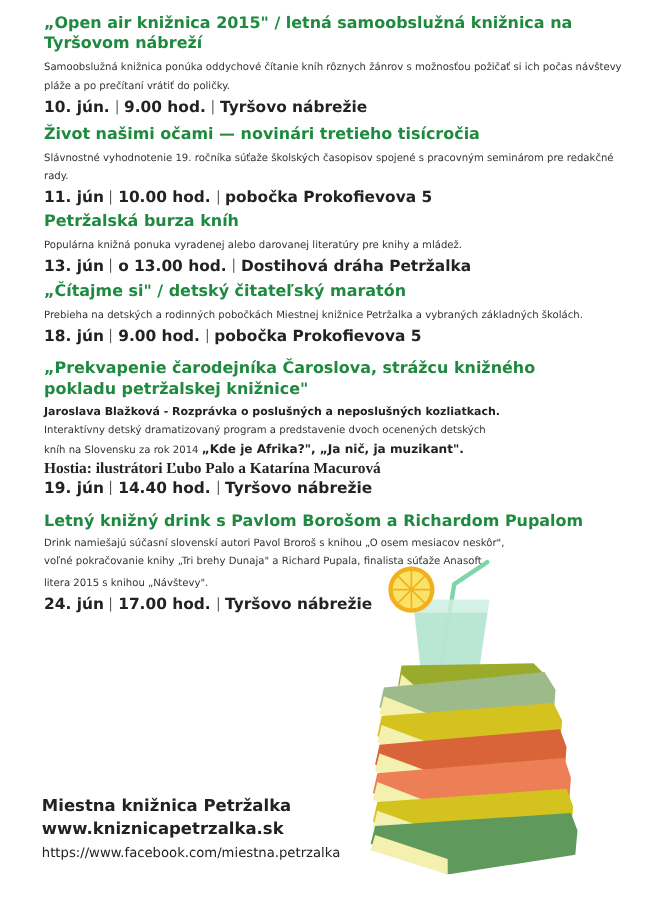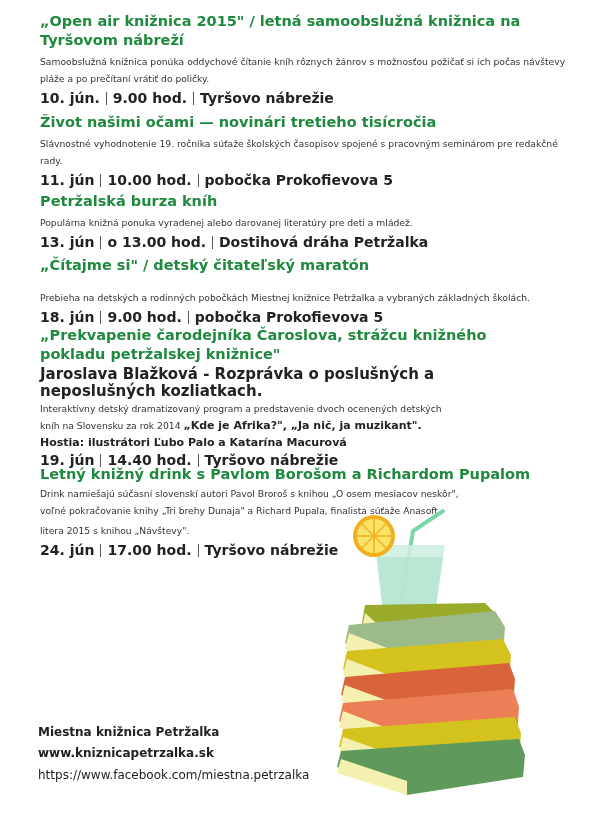--- a/index.html
+++ b/index.html
@@ -1,27 +1,27 @@
 <!DOCTYPE html>
 <html><head>
 <meta charset="utf-8">
 <style>
   html, body { margin: 0; padding: 0; background: #ffffff; }
   body { width: 600px; height: 822px; position: relative; overflow: hidden;
          font-family: "DejaVu Sans", sans-serif; color: #222; }
   .ev { position: absolute; left: 40px; width: 540px; }
   .ev-title { color: #1f8a3f; font-weight: bold; font-size: 14.5px; line-height: 19px; margin: 0; }
   .ev-desc { font-size: 9.2px; color: #333; line-height: 17px; margin: 0; }
-  .ev-bold { font-size: 15px; font-weight: bold; color: #222; line-height: 17px; margin: 0; }
+  .ev-bold { font-size: 10px; font-weight: bold; color: #222; line-height: 17px; margin: 0; }
   .ev-meta { font-size: 14px; font-weight: bold; color: #222; line-height: 18px; margin-top: 2px; }
   .ev-meta .sep { display: inline-block; width: 1px; height: 13px; background: #555;
                   vertical-align: -2px; margin: 0 6px; }
   .inline-bold { font-weight: bold; font-size: 11px; color: #222; }
   .footer { position: absolute; left: 38px; top: 722px; }
-  .footer .l1, .footer .l2 { font-size: 12px; font-weight: bold; color: #222; line-height: 21px; }
+  .footer .l1, .footer .l2 { font-size: 15px; font-weight: bold; color: #222; line-height: 21px; }
   .footer .l3 { font-size: 12px; color: #222; line-height: 22px; }
   .illus { position: absolute; left: 335px; top: 495px; width: 230px; height: 300px; }
 </style>
 </head>
 <body>
 
 <div class="ev" style="top:12px;">
   <h2 class="ev-title">„Open air knižnica 2015" / letná samoobslužná knižnica na Tyršovom nábreží</h2>
   <p class="ev-desc" style="margin-top:3px;">Samoobslužná knižnica ponúka oddychové čítanie kníh rôznych žánrov s možnosťou požičať si ich počas návštevy pláže a po prečítaní vrátiť do poličky.</p>
   <div class="ev-meta">
@@ -32,42 +32,42 @@
 <div class="ev" style="top:113px;">
   <h2 class="ev-title">Život našimi očami — novinári tretieho tisícročia</h2>
   <p class="ev-desc" style="margin-top:3px;">Slávnostné vyhodnotenie 19. ročníka súťaže školských časopisov spojené s pracovným seminárom pre redakčné rady.</p>
   <div class="ev-meta">
     <span>11. jún</span><span class="sep"></span><span>10.00 hod.</span><span class="sep"></span><span>pobočka Prokofievova 5</span>
   </div>
 </div>
 
 <div class="ev" style="top:192px;">
   <h2 class="ev-title">Petržalská burza kníh</h2>
-  <p class="ev-desc" style="margin-top:3px;">Populárna knižná ponuka vyradenej alebo darovanej literatúry pre deti a mládež.</p>
+  <p class="ev-desc" style="margin-top:3px;">Populárna knižná ponuka vyradenej alebo darovanej literatúry pre knihy a mládež.</p>
   <div class="ev-meta">
     <span>13. jún</span><span class="sep"></span><span>o 13.00 hod.</span><span class="sep"></span><span>Dostihová dráha Petržalka</span>
   </div>
 </div>
 
 <div class="ev" style="top:256px;">
   <h2 class="ev-title">„Čítajme si" / detský čitateľský maratón</h2>
-  <p class="ev-desc" style="margin-top:14px;">Prebieha na detských a rodinných pobočkách Miestnej knižnice Petržalka a vybraných základných školách.</p>
+  <p class="ev-desc" style="margin-top:3px;">Prebieha na detských a rodinných pobočkách Miestnej knižnice Petržalka a vybraných základných školách.</p>
   <div class="ev-meta">
     <span>18. jún</span><span class="sep"></span><span>9.00 hod.</span><span class="sep"></span><span>pobočka Prokofievova 5</span>
   </div>
 </div>
 
 <div class="ev" style="top:326px; width:480px;">
   <h2 class="ev-title">„Prekvapenie čarodejníka Čaroslova, strážcu knižného pokladu petržalskej knižnice"</h2>
   <p class="ev-bold" style="margin-top:2px;">Jaroslava Blažková - Rozprávka o poslušných a neposlušných kozliatkach.</p>
   <p class="ev-desc">Interaktívny detský dramatizovaný program a predstavenie dvoch ocenených detských</p>
   <p class="ev-desc">
     <span>kníh na Slovensku za rok  2014 </span><span class="inline-bold">„Kde je Afrika?",  „Ja nič, ja muzikant".</span>
   </p>
-  <p class="ev-bold" style="font-size:11px;">Hostia: ilustrátori Ľubo Palo a Katarína Macurová</p>
+  <p class="ev-bold" style="font-size:14px;font-family:Liberation Serif, serif;">Hostia: ilustrátori Ľubo Palo a Katarína Macurová</p>
   <div class="ev-meta" style="margin-top:0;">
     <span>19. jún</span><span class="sep"></span><span>14.40 hod.</span><span class="sep"></span><span>Tyršovo nábrežie</span>
   </div>
 </div>
 
 <div class="ev" style="top:465px;">
   <h2 class="ev-title">Letný knižný drink s Pavlom Borošom a Richardom Pupalom</h2>
   <p class="ev-desc" style="margin-top:1px;">Drink namiešajú súčasní slovenskí autori Pavol Broroš s knihou „O osem mesiacov neskôr",</p>
   <p class="ev-desc">voľné pokračovanie knihy „Tri brehy Dunaja" a Richard Pupala, finalista súťaže Anasoft</p>
   <p class="ev-desc" style="margin-top:3px;">litera 2015 s knihou „Návštevy".</p>

